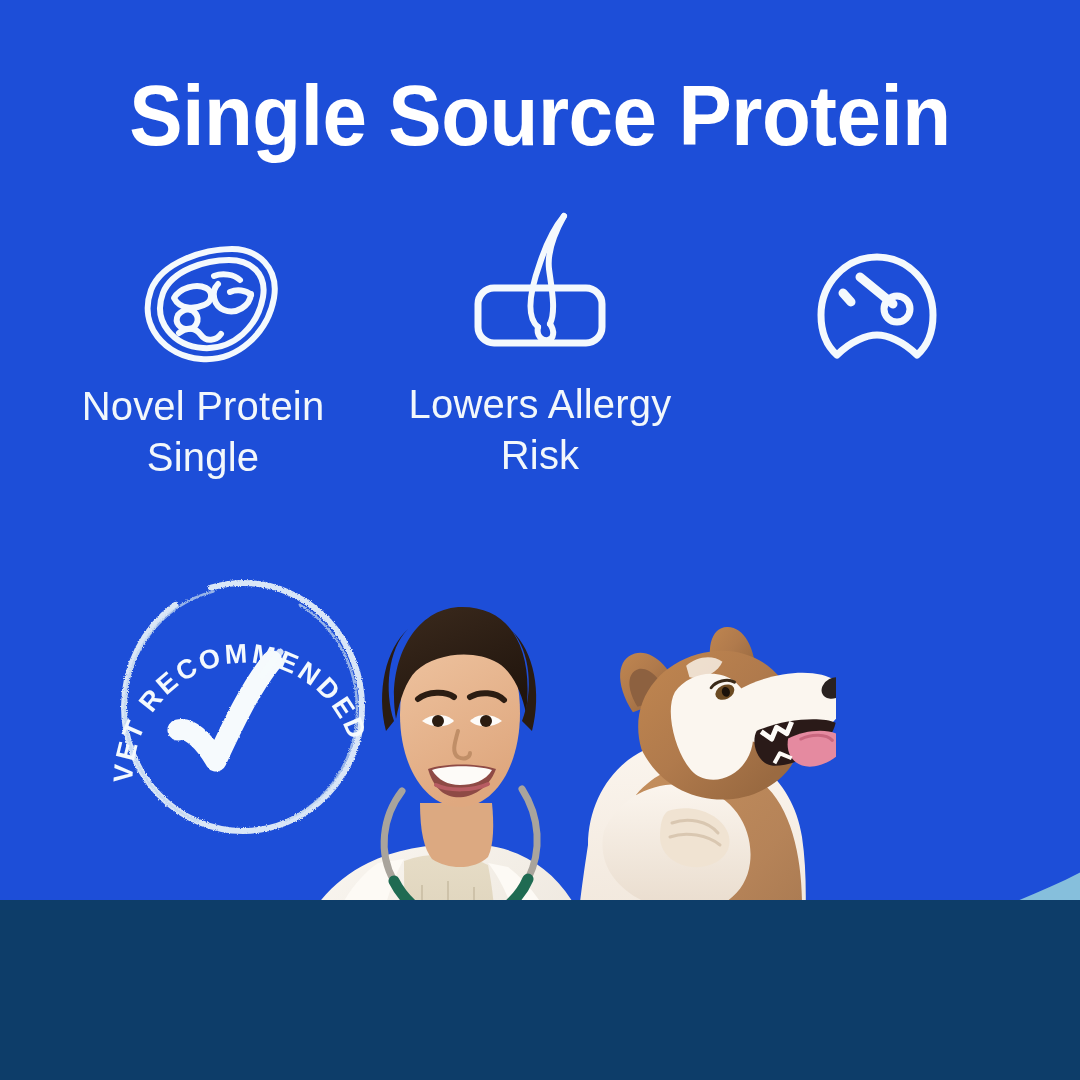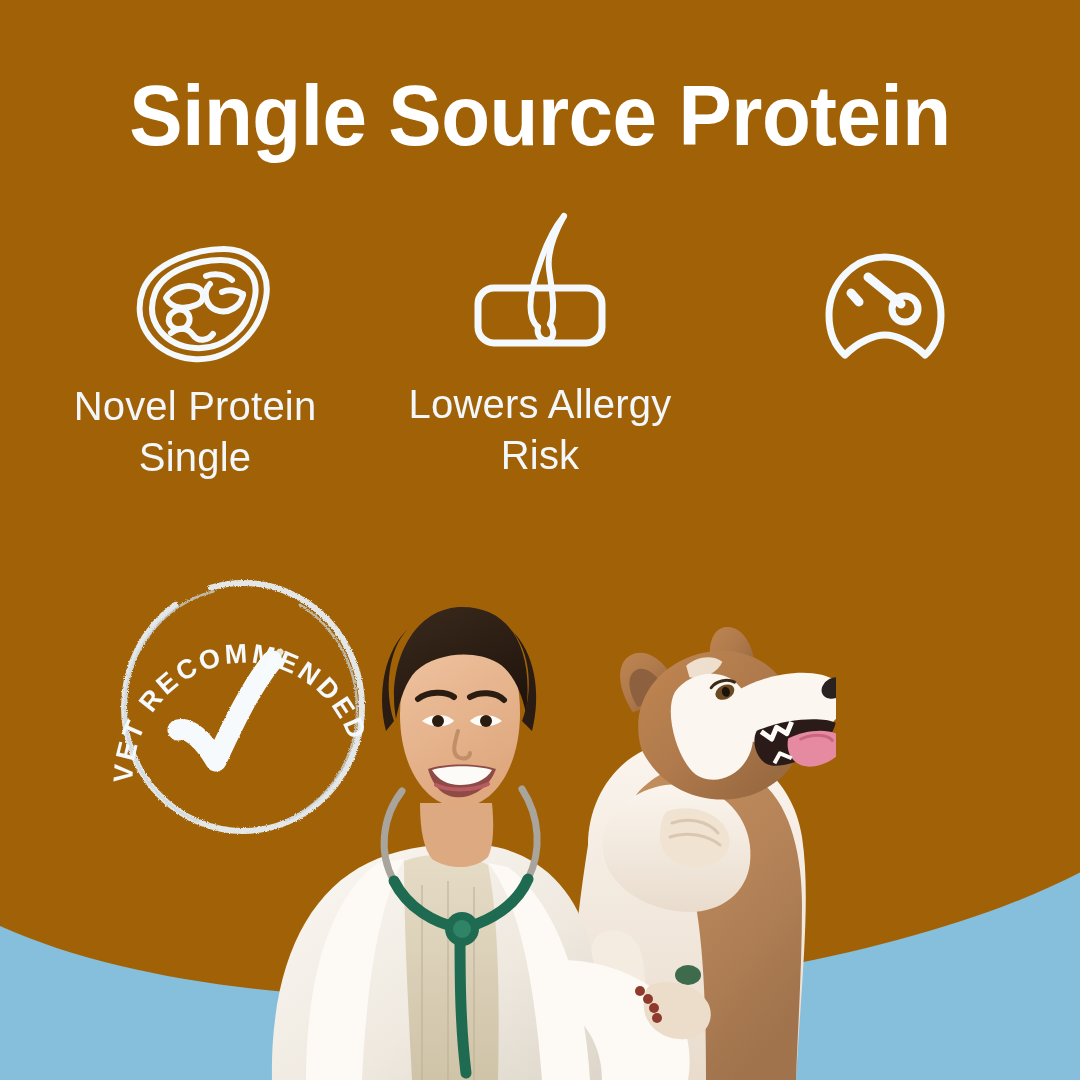--- a/index.html
+++ b/index.html
@@ -7,23 +7,23 @@
   body{
     font-family:"Liberation Sans", sans-serif;
     background:#0d3d69;
     overflow:hidden;
     position:relative;
   }
 
   
   #poster{
     position:absolute; inset:0;
-    width:1080px; height:1080px;
+    width:1080px; height:900px;
     overflow:hidden;
-    background:#a16207;
+    background:#1d4ed8;
   }
 
   
   .bottom-band{
     position:absolute;
     left:0; top:0;
     width:1080px; height:1080px;
     pointer-events:none;
   }
 
@@ -45,21 +45,21 @@
   }
 
   
   .features{
     position:absolute;
     left:0; top:215px;
     width:1080px;
     display:flex;
     align-items:flex-start;
     justify-content:space-between;
-    padding:0 30px;
+    padding:0 38px;
     z-index:6;
   }
   .feature{
     width:330px;
     display:flex;
     flex-direction:column;
     align-items:center;
   }
   .feature .icon-wrap{
     height:150px;

